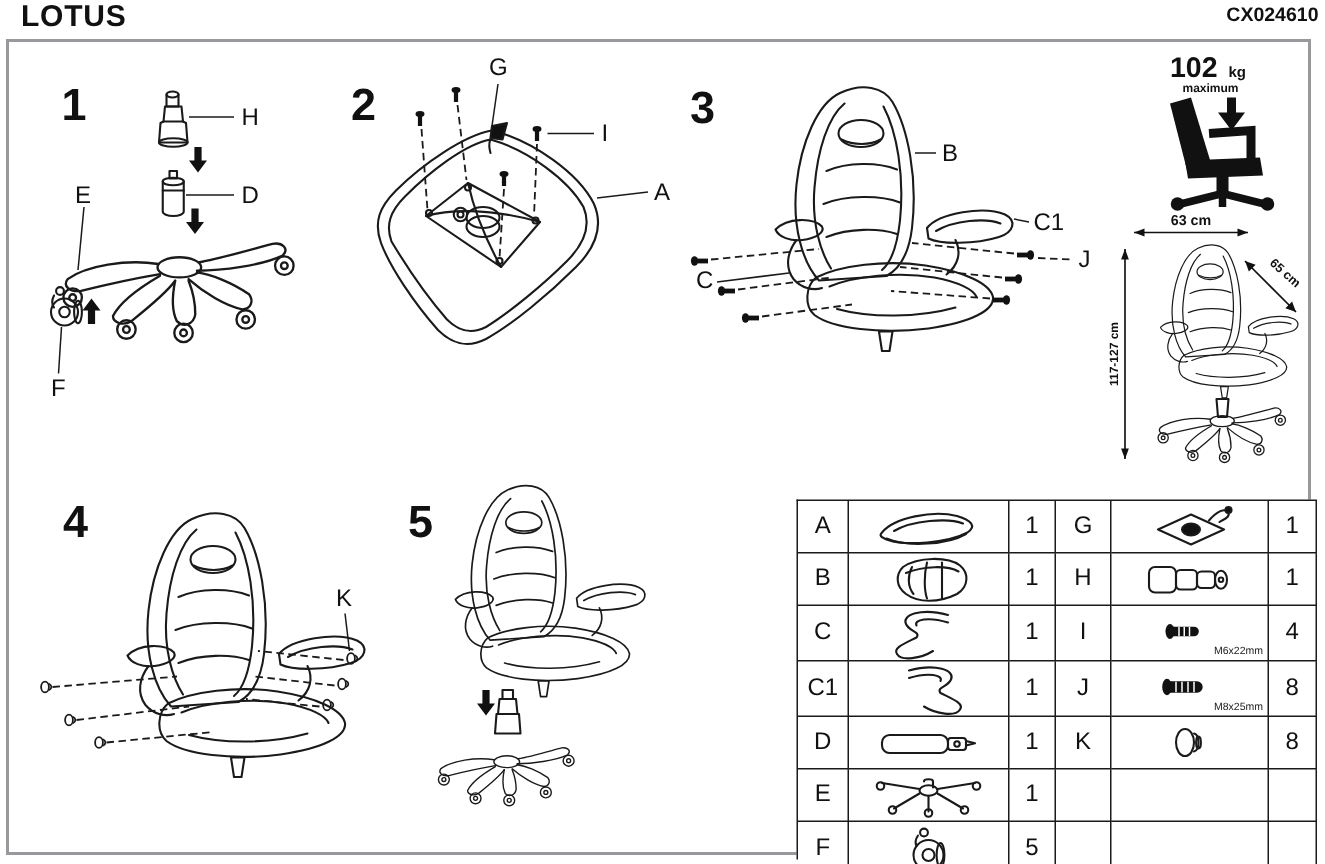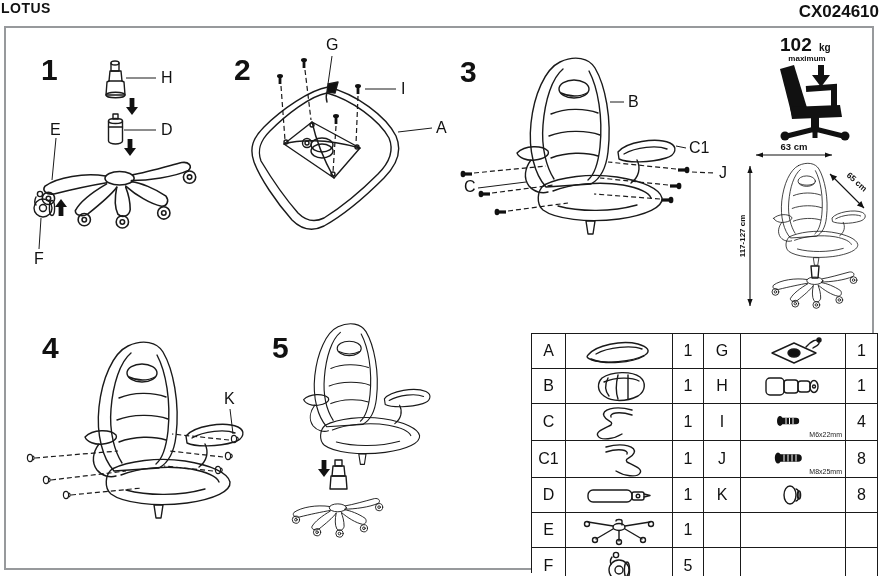--- a/index.html
+++ b/index.html
@@ -1,21 +1,21 @@
 <!DOCTYPE html>
 <html><head>
 <meta charset="utf-8">
 <style>
   html,body{margin:0;padding:0;}
   body{
     width:883px;height:576px;position:relative;background:#fff;overflow:hidden;
     font-family:"Liberation Sans",sans-serif;color:#111;
   }
-  .header-title{position:absolute;left:1px;top:0px;font-size:14px;font-weight:bold;letter-spacing:.5px;}
-  .header-code{position:absolute;right:4px;top:2px;font-size:17px;font-weight:bold;}
+  .header-title{position:absolute;left:14px;top:0px;font-size:20px;font-weight:bold;letter-spacing:.5px;}
+  .header-code{position:absolute;right:4px;top:2px;font-size:13px;font-weight:bold;}
   .frame{position:absolute;left:4px;top:26px;width:870px;height:544px;border:2px solid #97999c;box-sizing:border-box;background:#fff;}
   svg{position:absolute;overflow:visible;font-family:"Liberation Sans",sans-serif;}
   svg text{fill:#111;}
   .stepnum{font-size:30px;font-weight:bold;}
   .plabel{font-size:16px;}
   .parts-table{
     position:absolute;left:531px;top:333px;width:346px;height:239px;
     display:grid;grid-template-columns:34px 107px 31px 37px 105px 32px;
     grid-template-rows:repeat(7,1fr);
     border-left:1px solid #1a1a1a;border-top:1px solid #1a1a1a;background:#fff;box-sizing:content-box;

